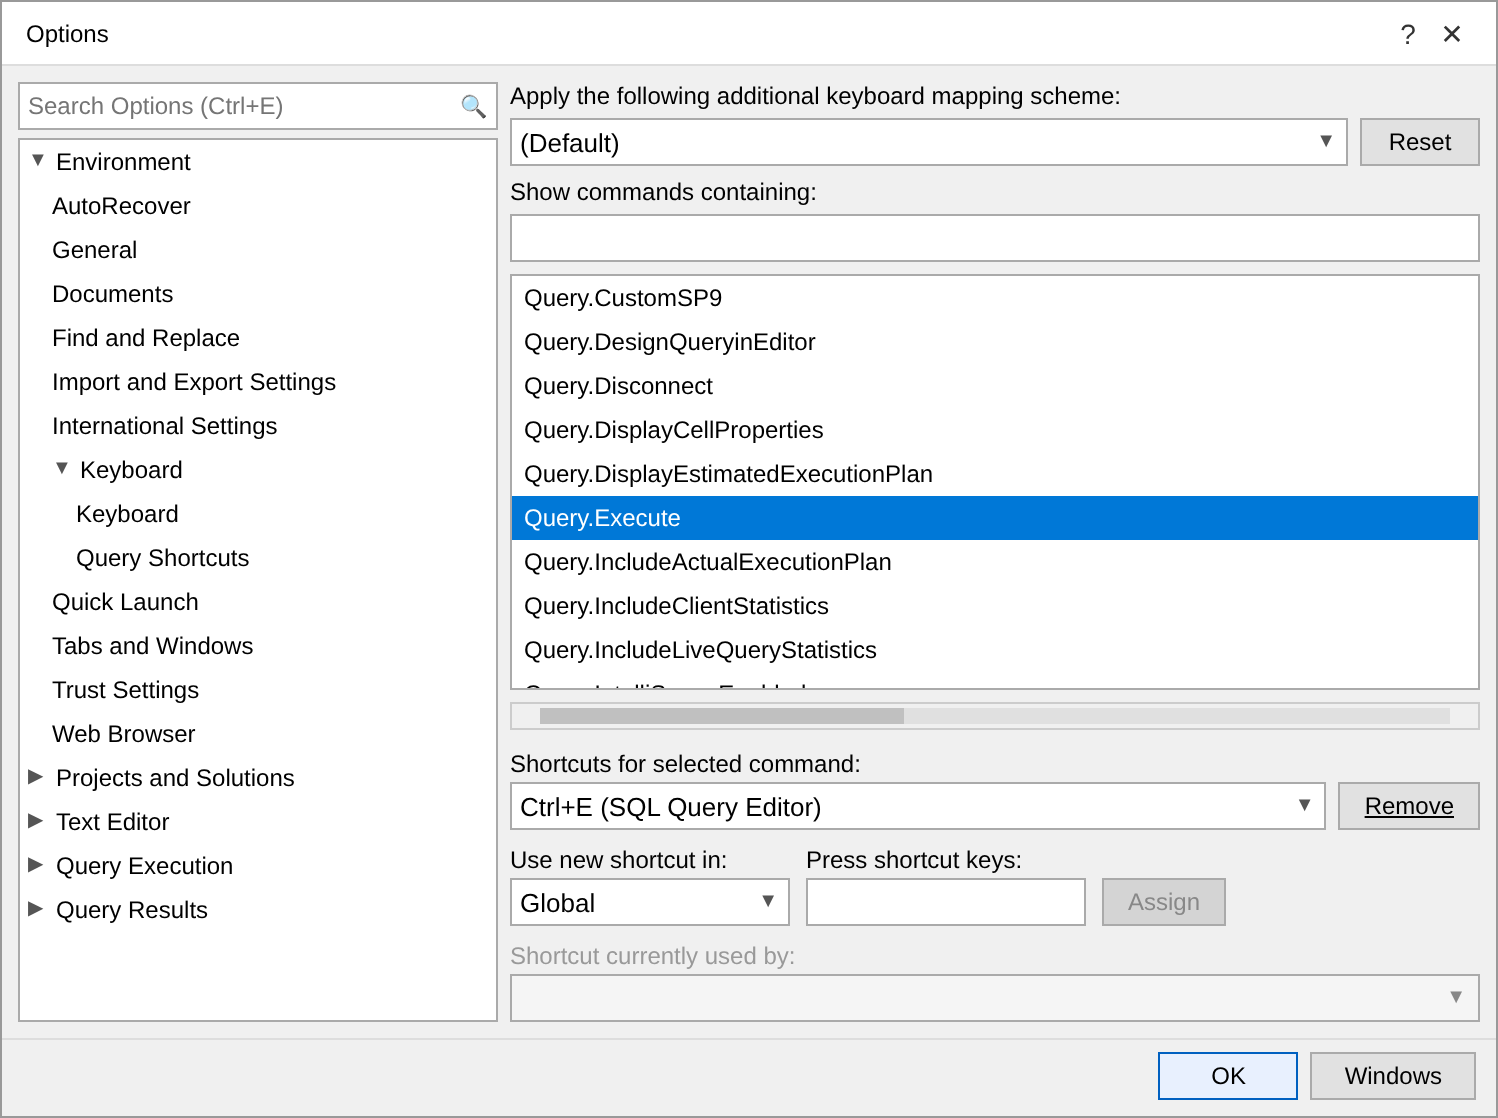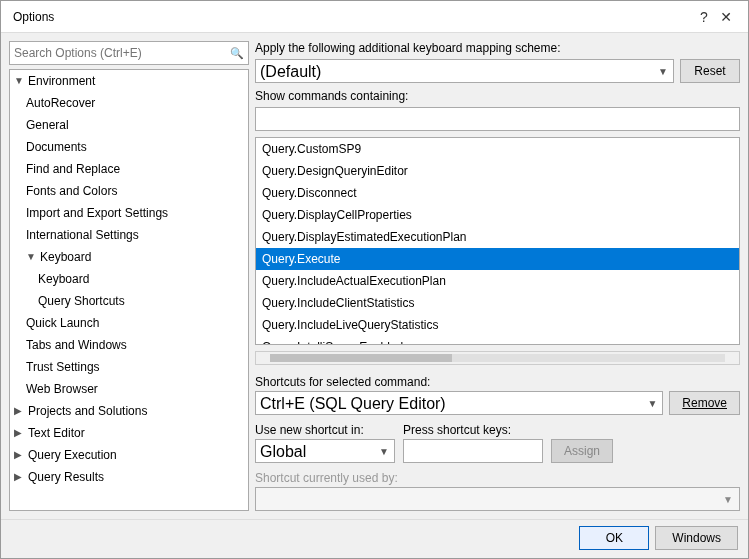--- a/index.html
+++ b/index.html
@@ -158,21 +158,21 @@
     .dropdown-container {
       flex: 1;
       position: relative;
     }
     
     .dropdown-container select {
       width: 100%;
       height: 24px;
       border: 1px solid #aaa;
       background: #fff;
-      font-size: 16px;
+      font-size: 13px;
       padding: 0 4px;
       appearance: none;
       cursor: pointer;
     }
     
     .dropdown-arrow {
       position: absolute;
       right: 6px;
       top: 50%;
       transform: translateY(-50%);
@@ -323,25 +323,20 @@
           </div>
         </div>
         <div class="tree-item indent1">
           <div class="tree-item-row">
             <span>Documents</span>
           </div>
         </div>
         <div class="tree-item indent1">
           <div class="tree-item-row">
             <span>Find and Replace</span>
-          </div>
-        </div>
-        <div class="tree-item indent1">
-          <div class="tree-item-row">
-            <span>Fonts and Colors</span>
           </div>
         </div>
         <div class="tree-item indent1">
           <div class="tree-item-row">
             <span>Import and Export Settings</span>
           </div>
         </div>
         <div class="tree-item indent1">
           <div class="tree-item-row">
             <span>International Settings</span>

